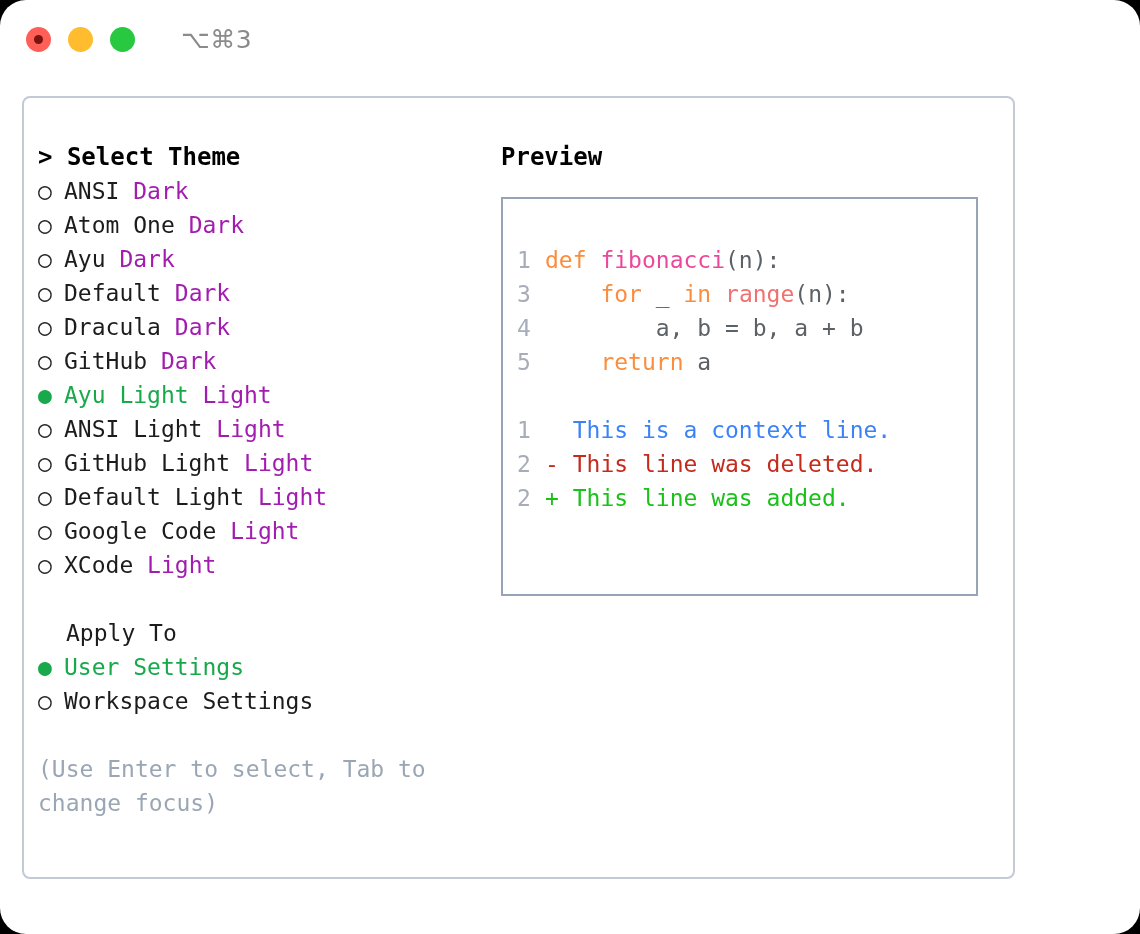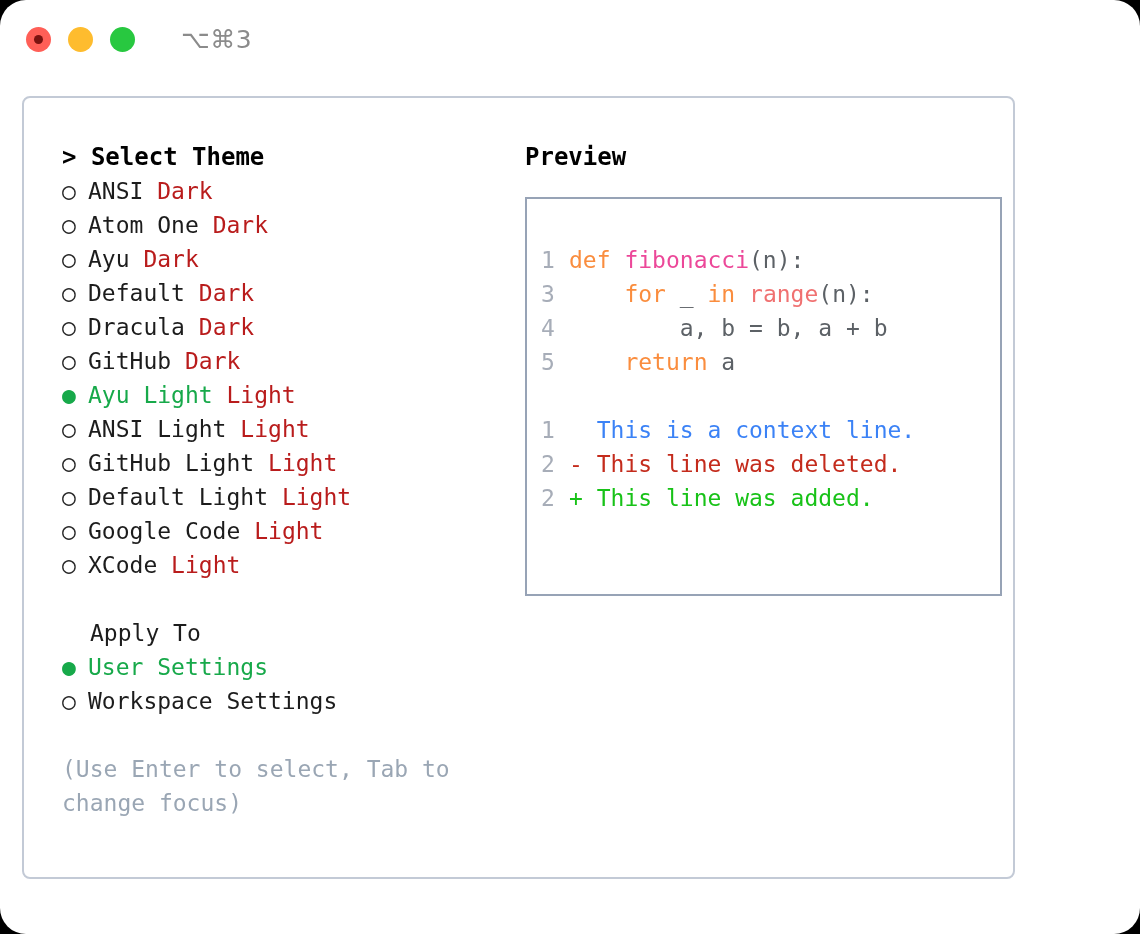--- a/index.html
+++ b/index.html
@@ -69,21 +69,21 @@
     height: 783px;
     border: 2px solid #c3cad6;
     border-radius: 8px;
     box-sizing: border-box;
     background: #ffffff;
   }
 
   .cols {
     position: absolute;
     left: 0; top: 0;
-    width: 100%; height: 100%; margin-left: 24px;
+    width: 100%; height: 100%;
   }
 
   
   .left {
     position: absolute;
     left: 14px;
     top: 42px;
     width: 420px;
   }
 
@@ -98,21 +98,21 @@
     font-size: 24px;
     color: #000000;
   }
   .marker {
     display: inline-block;
     width: 26px;
     color: #2b2b2b;
   }
   .marker.sel { color: #17a94a; }
   .item-name.sel { color: #17a94a; }
-  .variant { color: #b91c1c; }
+  .variant { color: #a21caf; }
   .spacer { height: 34px; }
 
   .section-head {
     font-size: 23px;
     line-height: 34px;
     white-space: pre;
     color: #1c1c1c;
     padding-left: 28px;
   }
 

